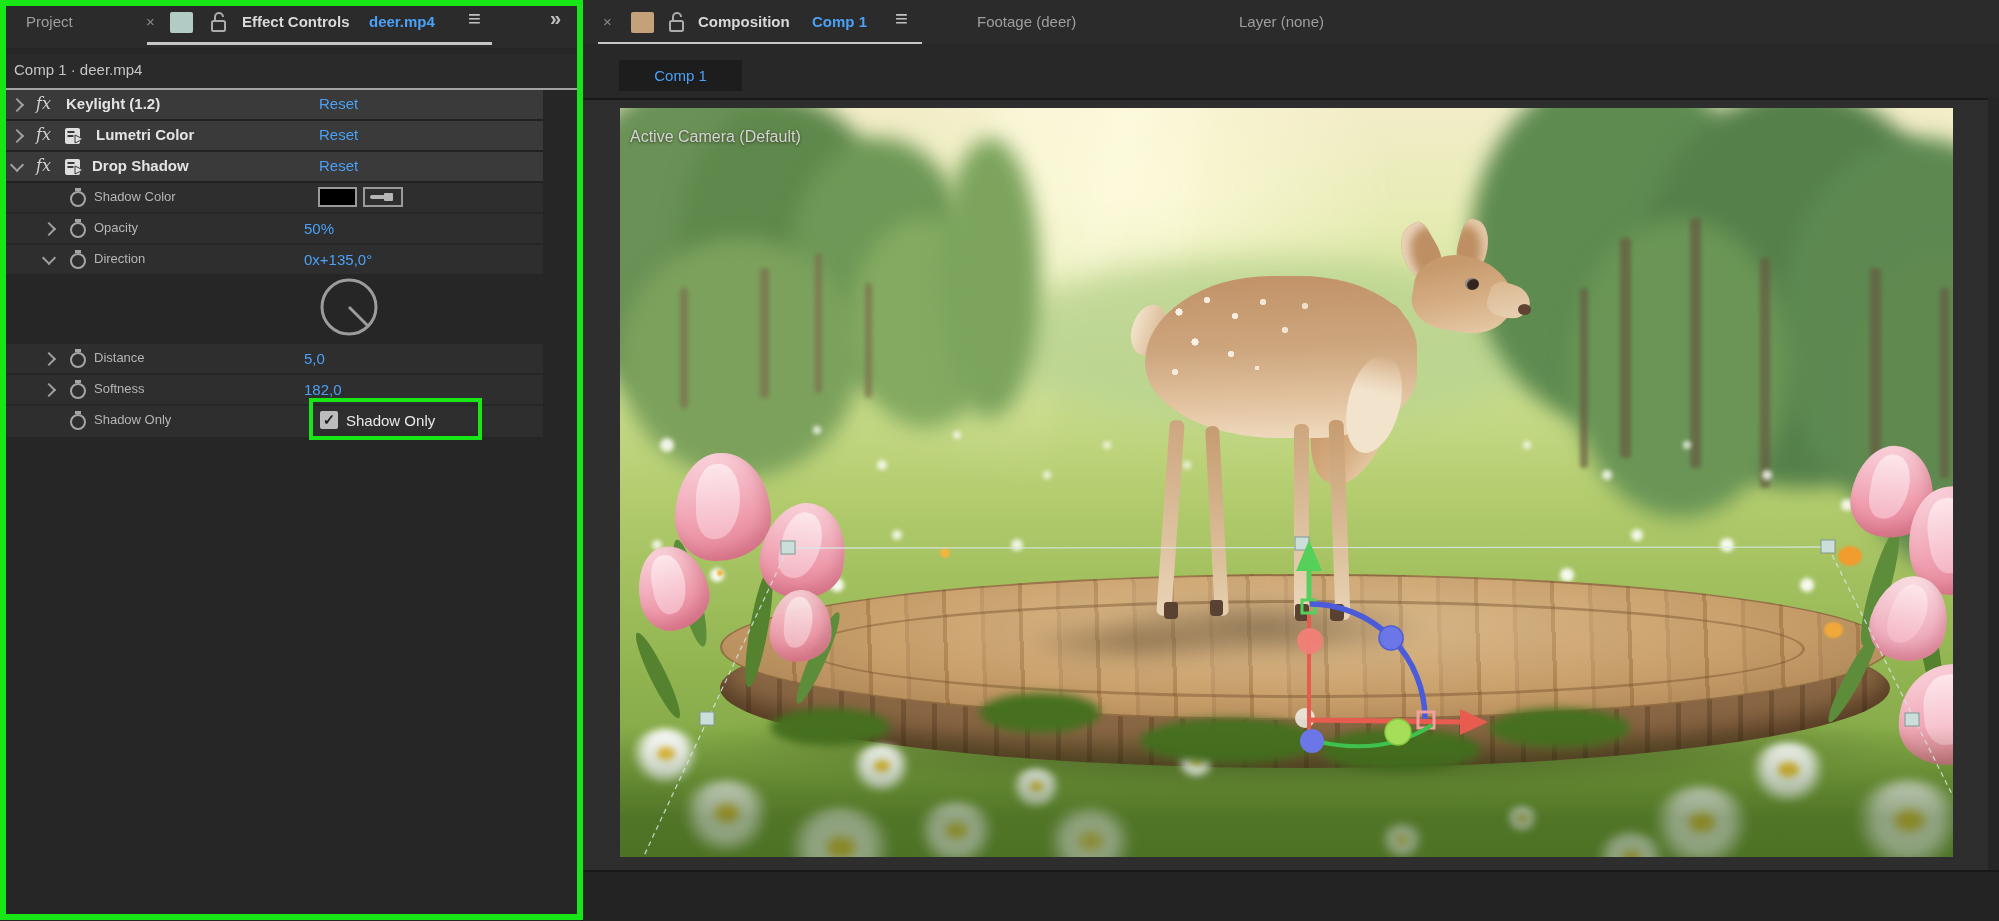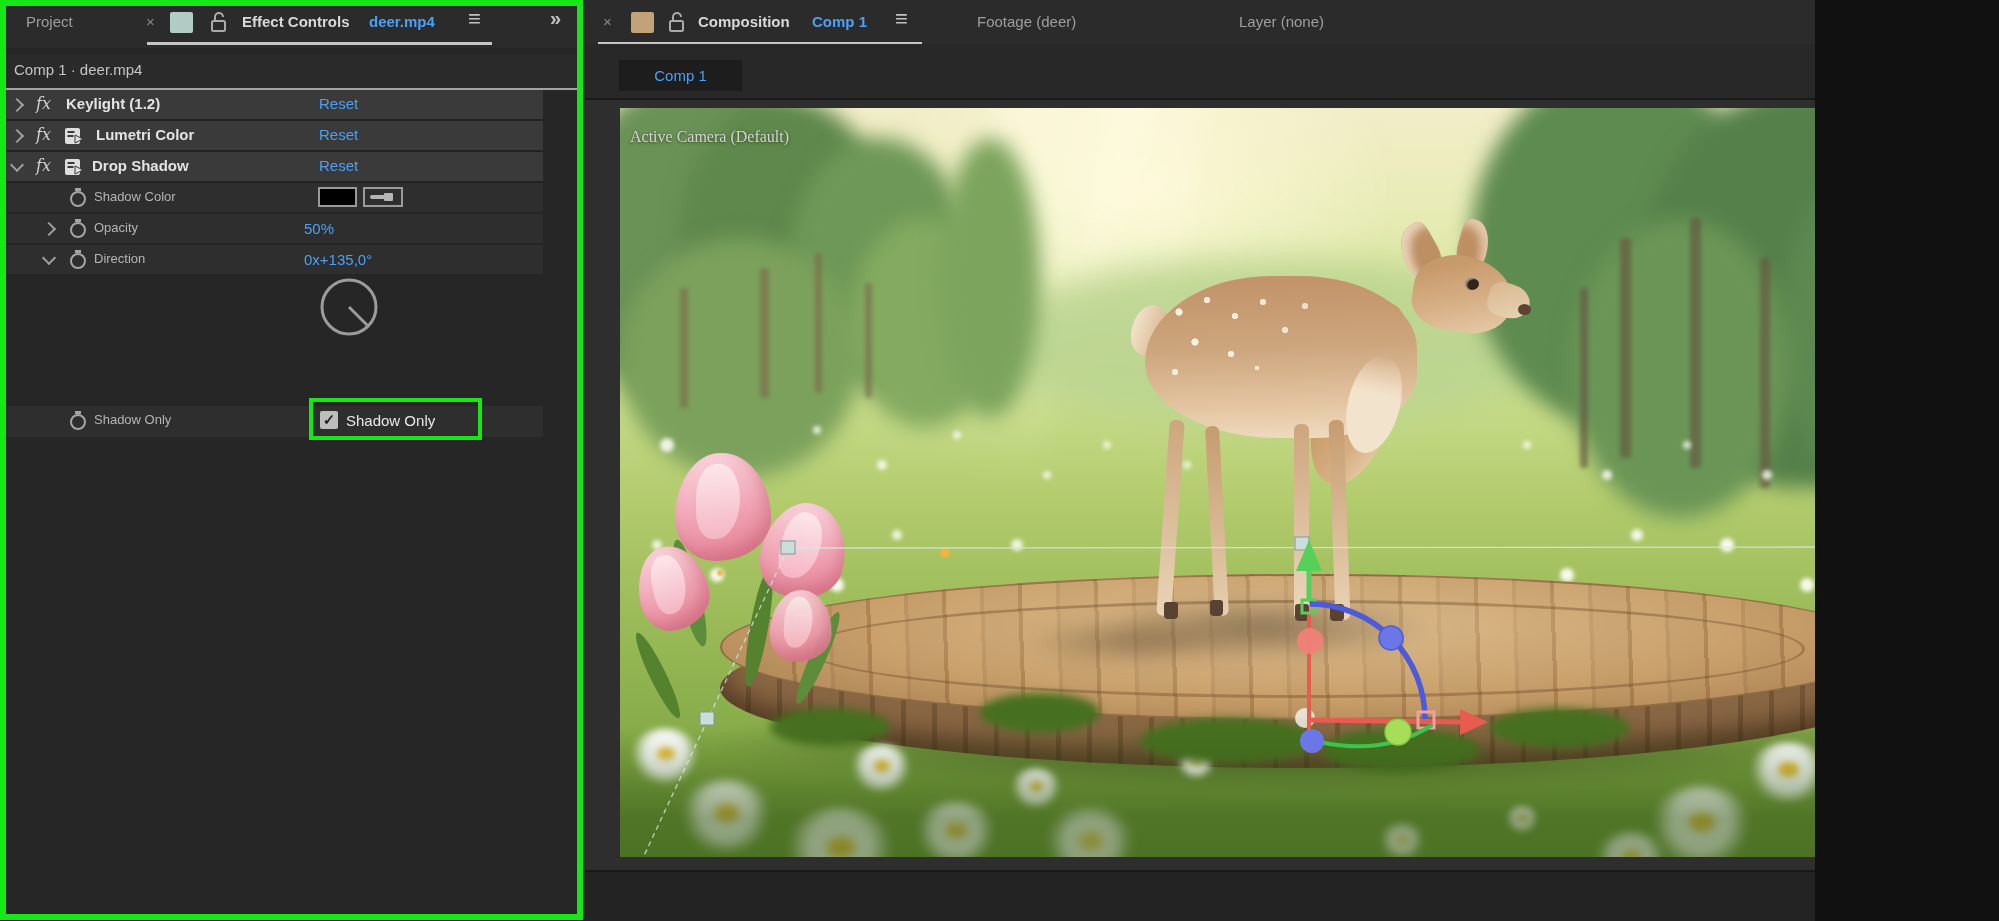--- a/index.html
+++ b/index.html
@@ -1,16 +1,16 @@
 <!DOCTYPE html>
 <html><head>
 <meta charset="utf-8">
 <style>
   html,body{margin:0;padding:0;background:#111;font-family:"Liberation Sans",sans-serif;}
-  #stage{position:relative;width:1815px;height:921px;background:#737373;overflow:hidden;
+  #stage{position:relative;width:1999px;height:921px;background:#737373;overflow:hidden;
          -webkit-font-smoothing:antialiased;}
   .abs{position:absolute;}
   .txt{position:absolute;white-space:nowrap;}
 
   
   #leftPanel{left:0;top:0;width:583px;height:921px;background:#262626;}
   #leftTabBar{left:0;top:0;width:583px;height:48px;background:#2b2b2b;}
   .tabTxt{font-size:15px;color:#9e9e9e;top:13px;}
   .tabActive{color:#d9d9d9;font-weight:bold;}
   .blueTxt{color:#4ba0f5;}
@@ -33,21 +33,21 @@
   .greenBox{position:absolute;border:5px solid #17e617;box-sizing:border-box;pointer-events:none;z-index:60;}
 
   
   #compPanel{left:583px;top:0;width:1416px;height:921px;background:#2e2e2e;}
   #compTabBar{position:absolute;left:0;top:0;width:1416px;height:44px;background:#2b2b2b;}
   #compBand{position:absolute;left:0;top:44px;width:1416px;height:54px;background:#282828;border-bottom:2px solid #191919;}
   .viewerTab{position:absolute;left:36px;top:16px;width:123px;height:31px;background:#1d1d1d;
              color:#4ba0f5;font-size:15px;text-align:center;line-height:31px;}
   #viewport{position:absolute;left:37px;top:108px;width:1333px;height:749px;overflow:hidden;
             background:linear-gradient(180deg,#f2edc8 0%,#e9ecb8 12%,#dde8a6 22%,#cfe093 32%,
-            #c3d883 42%,#b3cc6e 52%,#a4c160 62%,#95b754 72%,#88ad4a 82%,#779e3d 92%,#6a9435 100%);font-family:Liberation Serif, serif;}
+            #c3d883 42%,#b3cc6e 52%,#a4c160 62%,#95b754 72%,#88ad4a 82%,#779e3d 92%,#6a9435 100%);}
   .tree{position:absolute;border-radius:50%;filter:blur(10px);}
   .trunk{position:absolute;filter:blur(2px);opacity:.65;border-radius:3px;}
   .daisy{position:absolute;border-radius:50%;background:radial-gradient(circle at 50% 45%,#ffffff 0 42%,rgba(255,255,255,0) 72%);}
   .daisy::after{content:'';position:absolute;left:38%;top:34%;width:26%;height:24%;border-radius:50%;background:#f0c23c;}
   .tulip{position:absolute;border-radius:48% 52% 58% 42% / 62% 62% 40% 40%;
          background:linear-gradient(165deg,#f9d2da 8%,#f0a2b2 55%,#e27b91 100%);
          box-shadow:inset -6px -8px 14px rgba(190,90,110,.45);}
   .tulip::before{content:'';position:absolute;left:22%;top:10%;width:46%;height:70%;
          border-radius:50% 50% 60% 40%;background:linear-gradient(175deg,#fde8ec,#f4b4c2);}
   .leaf{position:absolute;background:#5d8c3b;border-radius:50%;}
@@ -132,20 +132,32 @@
       <span class="chv d abs" style="left:44px;top:8px;"></span>
       <span class="stw"></span>
       <span class="plabel">Direction</span>
       <span class="pval">0x+135,0°</span>
     </div>
     <div class="abs" style="left:0;top:276px;width:543px;height:66px;">
       <svg class="abs" style="left:317px;top:0;" width="64" height="64" viewBox="0 0 64 64">
         <circle cx="32" cy="31" r="27" fill="none" stroke="#9c9c9c" stroke-width="3"></circle>
         <line x1="32" y1="31" x2="51" y2="50" stroke="#9c9c9c" stroke-width="3"></line>
       </svg>
+    </div>
+    <div class="prow" style="top:344px;">
+      <span class="chv r abs" style="left:44px;top:10px;"></span>
+      <span class="stw"></span>
+      <span class="plabel">Distance</span>
+      <span class="pval">5,0</span>
+    </div>
+    <div class="prow" style="top:375px;">
+      <span class="chv r abs" style="left:44px;top:10px;"></span>
+      <span class="stw"></span>
+      <span class="plabel">Softness</span>
+      <span class="pval">182,0</span>
     </div>
     <div class="prow" style="top:406px;height:31px;">
       <span class="stw"></span>
       <span class="plabel">Shadow Only</span>
       <span class="cbox">✓</span>
       <span class="txt" style="left:346px;top:6px;font-size:15px;color:#e8e8e8;">Shadow Only</span>
     </div>
   </div>
 
   <div class="abs" style="left:581px;top:0;width:2px;height:921px;background:#161616;"></div>

